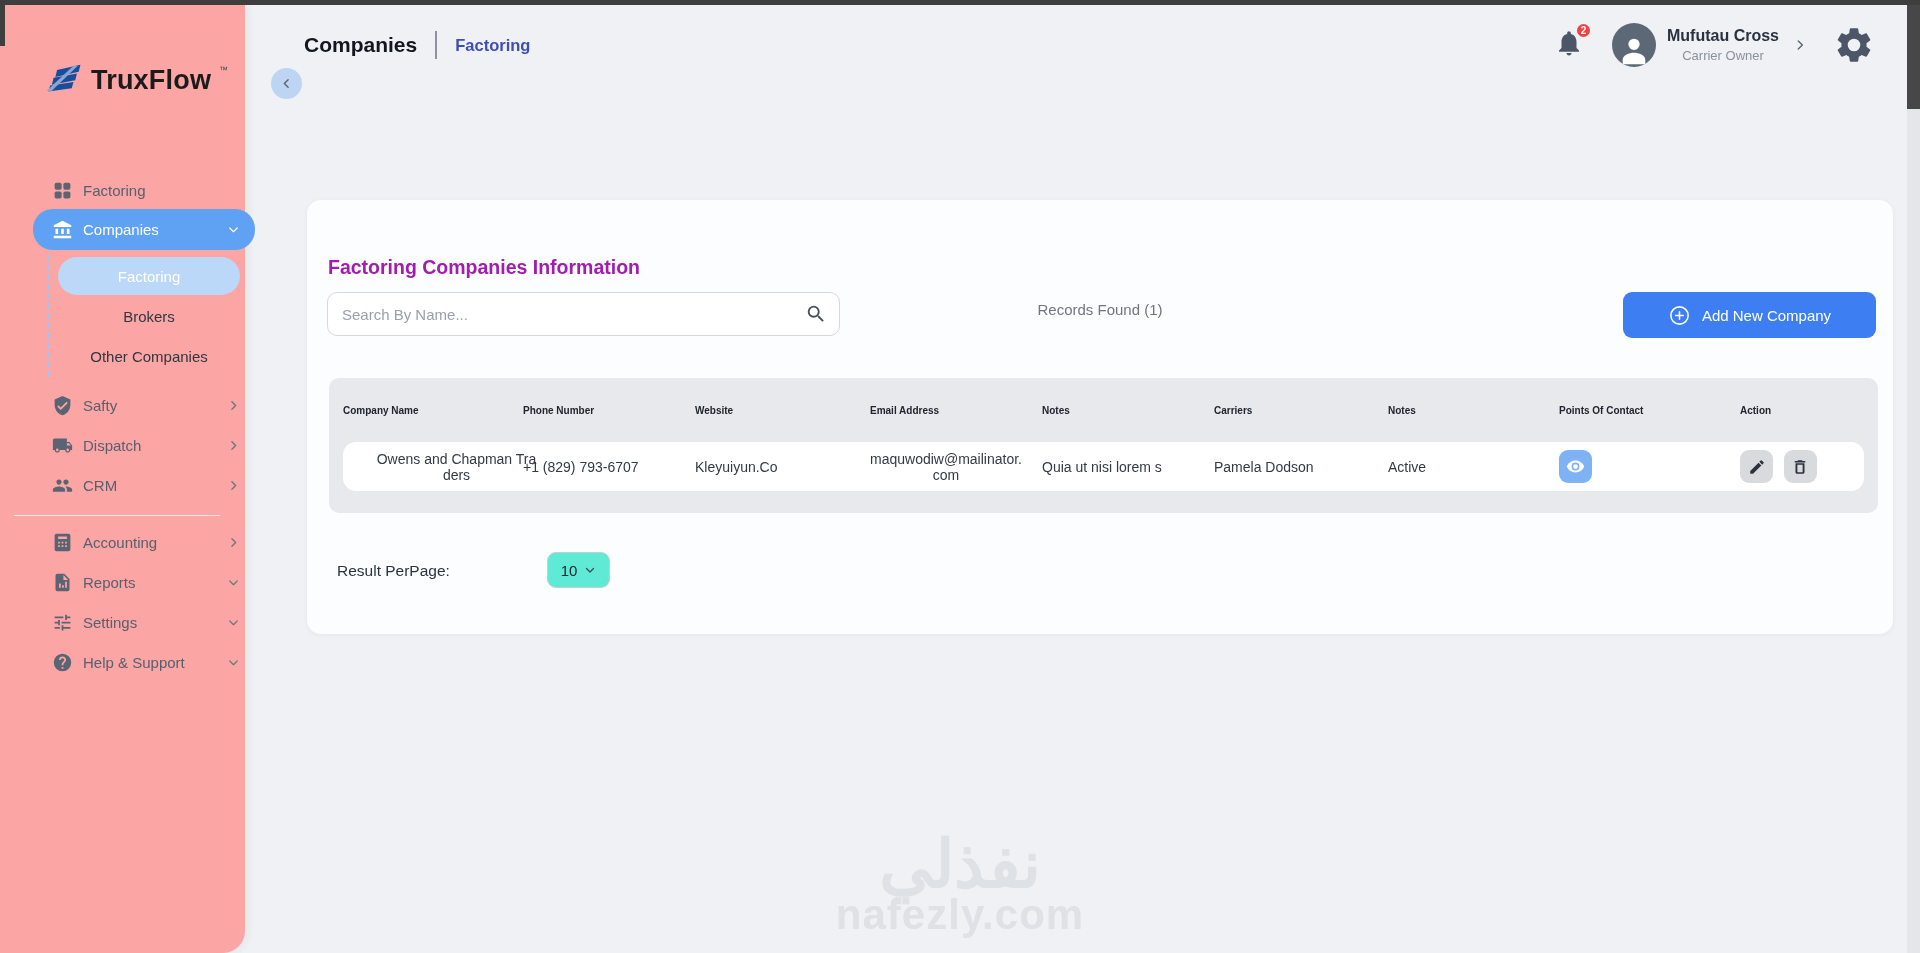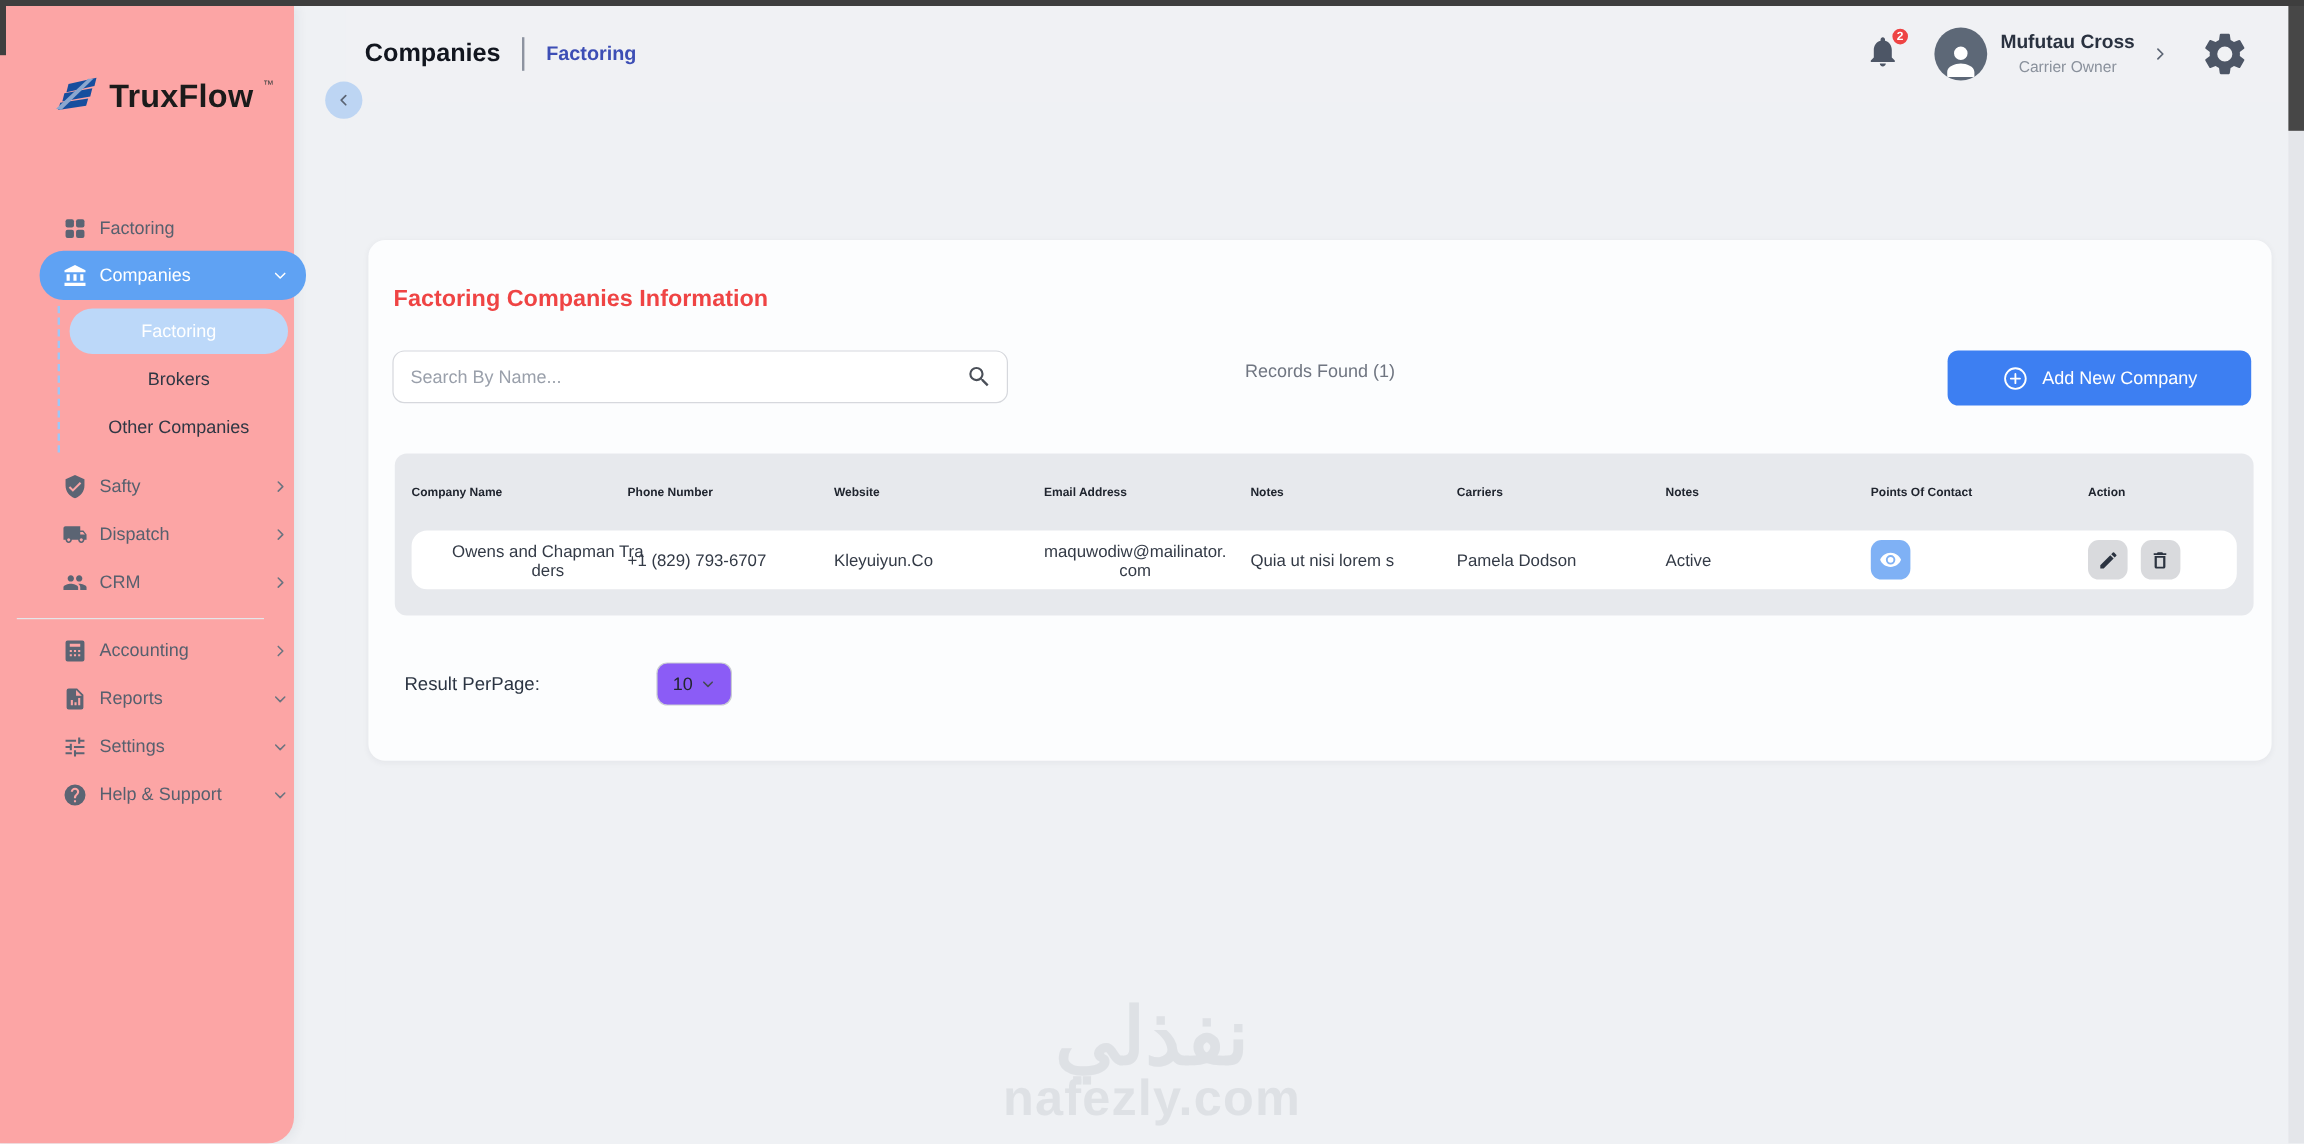--- a/index.html
+++ b/index.html
@@ -64,21 +64,21 @@
   .user-role { font-size:13px; color:#8a919c; margin-top:3px; }
   .user-chevron { margin-left:14px; color:#5b6473; display:flex; cursor:pointer; }
   .user-chevron svg { width:14px; height:14px; }
   .gear { margin-left:26px; cursor:pointer; display:flex; }
   .gear svg { width:42px; height:42px; fill:#4d5666; }
 
   
   .main { position:absolute; left:288px; top:85px; width:1619px; height:868px; background:#eff1f4; }
   .card { position:absolute; left:19px; top:115px; width:1586px; height:434px; background:#fcfdfe;
           border-radius:14px; box-shadow:0 1px 5px rgba(30,40,60,.05); }
-  .card-title { position:absolute; left:21px; top:38px; font-size:19.5px; font-weight:bold; color:#ef4444; }
+  .card-title { position:absolute; left:21px; top:56px; font-size:19.5px; font-weight:bold; color:#a21caf; }
 
   .search-box { position:absolute; left:20px; top:92px; width:513px; height:44px; background:#ffffff;
                 border:1px solid #d6d8dd; border-radius:10px; display:flex; align-items:center; }
   .search-box input { flex:1; border:none; outline:none; background:transparent; margin-left:14px;
                       font-size:15px; color:#3a4150; font-family:"Liberation Sans", sans-serif; }
   .search-box input::placeholder { color:#9aa0ab; }
   .search-ico { margin-right:12px; display:flex; }
   .search-ico svg { width:22px; height:22px; fill:#4a4f58; }
 
   .records { position:absolute; left:0; top:101px; width:100%; text-align:center; font-size:15px; color:#6f7581; }
@@ -97,21 +97,21 @@
   .td.wrap-c { width:163px; text-align:center; word-break:break-all;margin-left:32px; }
   .td.wrap-e { width:152px; text-align:center; word-break:break-all; }
   .icon-btn { width:33px; height:33px; border-radius:9px; border:none; display:inline-flex; align-items:center;
               justify-content:center; cursor:pointer; }
   .eye-btn { background:#7fb1f5; }
   .eye-btn svg { width:19px; height:19px; fill:#ffffff; }
   .gray-btn { background:#d9dadd; margin-right:7px; }
   .gray-btn svg { width:18px; height:18px; fill:#2b3340; }
 
   .perpage-label { position:absolute; left:30px; top:362px; font-size:15.5px; color:#2b3442; font-weight:500; }
-  .perpage-select { position:absolute; left:240px; top:352px; width:63px; height:36px; background:#8b5cf6;
+  .perpage-select { position:absolute; left:240px; top:352px; width:63px; height:36px; background:#5eead4;
                     border:1px solid #c9ccd2; border-radius:9px; display:flex; align-items:center;
                     justify-content:center; gap:7px; font-size:15px; color:#22262e; cursor:pointer; }
   .perpage-select svg { width:12px; height:12px; color:#444a55; }
 
   .footer { position:absolute; left:0; top:616px; width:100%; text-align:center; font-size:15px; color:#6b7280; }
   .footer a { color:#6b7280; text-decoration:underline; cursor:pointer; }
 
   .watermark { position:absolute; left:672px; top:748px; transform:translateX(-50%); text-align:center;
                color:#dee1e5; user-select:none; }
   .wm-ar { font-size:66px; font-weight:bold; line-height:62px; }

